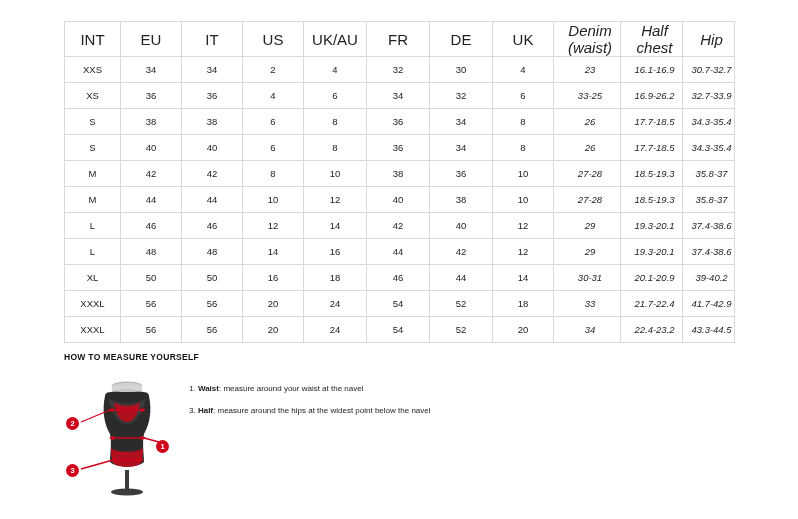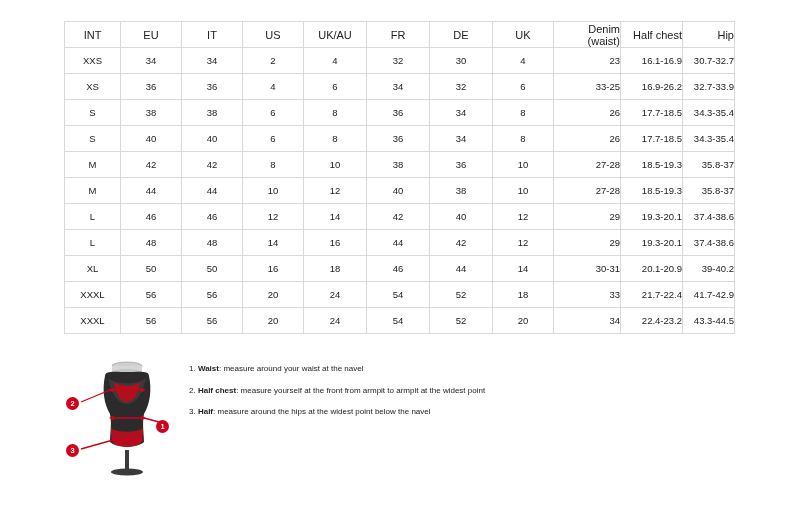--- a/index.html
+++ b/index.html
@@ -27,25 +27,26 @@
     border: 1px solid #d9d9d9;
     height: 25px;
     text-align: center;
     vertical-align: middle;
     font-size: 9.5px;
     font-weight: normal;
     color: #222;
     padding: 0;
   }
   #size-table th {
-    font-size: 11px;
+    font-size: 15px;
   }
   #size-table td.left-al, #size-table th.left-al {
-    text-align: right;
+    text-align: center;
     padding-left: 6px;
+    font-style: italic;
   }
   
   col.c0 { width: 56px; }
   col.c1 { width: 61px; }
   col.c2 { width: 61px; }
   col.c3 { width: 61px; }
   col.c4 { width: 63px; }
   col.c5 { width: 63px; }
   col.c6 { width: 63px; }
   col.c7 { width: 61px; }
@@ -277,20 +278,21 @@
       <td>52</td>
       <td>20</td>
       <td class="left-al">34</td>
       <td class="left-al">22.4-23.2</td>
       <td class="left-al">43.3-44.5</td>
     </tr>
   </tbody>
 </table>
 
 <div id="measure-section">
+  <div id="measure-title">HOW TO MEASURE YOURSELF</div>
   <div id="measure-body">
     <div id="figure-wrap">
       <svg width="125" height="125" viewBox="0 0 125 125">
 
         <ellipse cx="63" cy="120" rx="16" ry="3.5" fill="#3b3b3b"></ellipse>
         <rect x="61" y="98" width="4" height="21" fill="#3b3b3b"></rect>
 
         <ellipse cx="63" cy="14" rx="15" ry="4" fill="#cfcfcf" stroke="#9a9a9a" stroke-width="0.7"></ellipse>
         <rect x="48" y="14" width="30" height="7" fill="#d6d6d6"></rect>
         <ellipse cx="63" cy="21" rx="15" ry="4" fill="#c4c4c4"></ellipse>
@@ -326,22 +328,18 @@
       <div class="num-badge" id="badge1">1</div>
       <div class="num-badge" id="badge2">2</div>
       <div class="num-badge" id="badge3">3</div>
     </div>
     <div id="steps">
       <div class="step">
         <span>1.</span>
         <b>Waist</b><span>: measure around your waist at the navel</span>
       </div>
       <div class="step">
-        <span>2.</span>
-        <b>Half chest</b><span>: measure yourself at the front from armpit to armpit at the widest point</span>
-      </div>
-      <div class="step">
         <span>3.</span>
         <b>Half</b><span>: measure around the hips at the widest point below the navel</span>
       </div>
     </div>
   </div>
 </div>
 
 </body></html>

